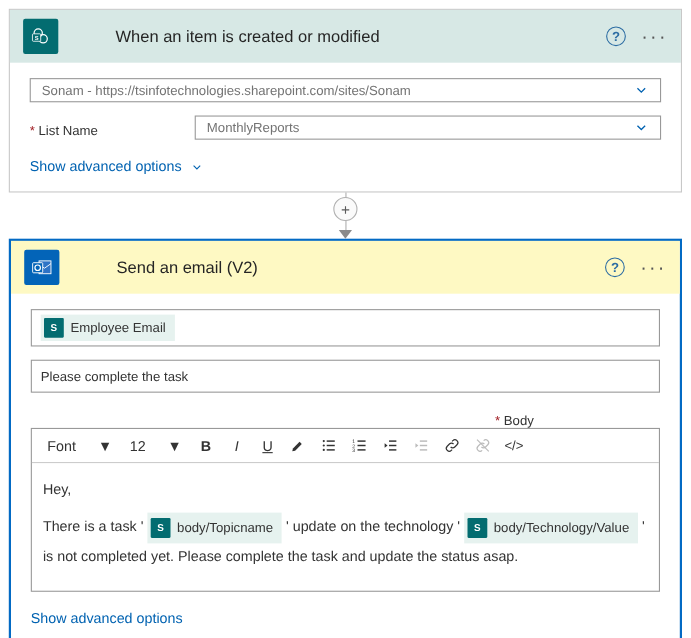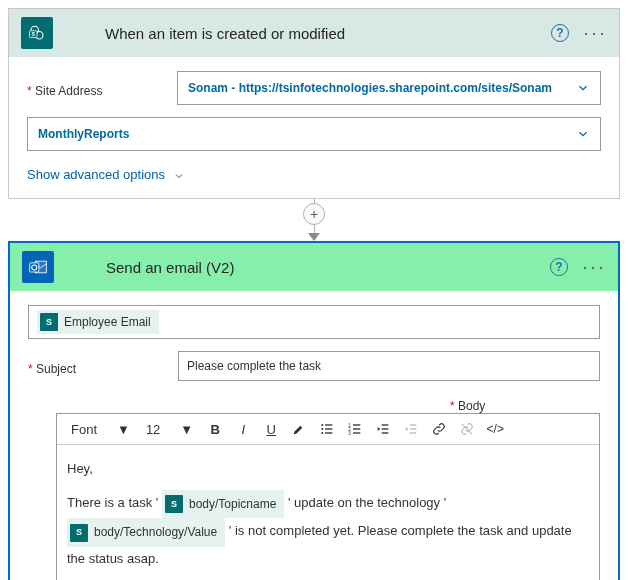--- a/index.html
+++ b/index.html
@@ -17,21 +17,21 @@
     margin-bottom: 0;
   }
   .card.action { border: 2px solid #036AC4; }
   .card-header {
     display: flex;
     align-items: center;
     padding: 8px 12px;
     gap: 12px;
   }
   .card-header.trigger-head { background: #d7e8e5; }
-  .card-header.action-head { background: #86efac; }
+  .card-header.action-head { background: #fef9c3; }
   .conn-icon {
     width: 32px;
     height: 32px;
     border-radius: 2px;
     display:flex;align-items:center;justify-content:center;
     flex-shrink:0;
     color:#fff;font-weight:600;font-size:11px;
   }
   .conn-icon.sp { background: #036c70; }
   .conn-icon.outlook { background: #0364B8; }
@@ -43,23 +43,23 @@
     color:#2d6da3;font-size:12px;font-weight:600;cursor:pointer;
   }
   .ellipsis { color:#555;font-size:18px;letter-spacing:2px;cursor:pointer;line-height:1; }
   .card-body { padding: 14px 18px 16px 18px; }
   .field-row { display:flex; align-items:center; margin-bottom:12px; }
   .field-row.top { align-items:flex-end;flex-direction:column; }
   .field-label { width:150px; font-size:12px; color:#333; padding-top:6px; }
   .req { color:#a4262c; }
   .field-control { flex:1; }
   .dropdown {
-    border:1px solid #999; height:34px; display:flex; align-items:center;
+    border:1px solid #999; height:22px; display:flex; align-items:center;
     padding:0 10px; justify-content:space-between; background:#fff;
-    font-size:12px; color:#0369a1; cursor:pointer;font-weight:bold;
+    font-size:12px; color:#737373; cursor:pointer;
   }
   .chev { color:#0062B1; }
   .textbox {
     border:1px solid #999; min-height:30px; display:flex; align-items:center;
     padding:4px 8px; font-size:12px; flex-wrap:wrap; gap:4px;
   }
   .token {
     display:inline-flex; align-items:center; gap:6px;
     background:#e6f2ef; padding:3px 8px 3px 3px; font-size:12px;
     color:#333;
@@ -81,21 +81,21 @@
   .connector .line { width:1px;flex:1;background:#b0b0b0; }
   .plus-btn {
     position:absolute;top:4px;width:22px;height:22px;border:1px solid #b0b0b0;
     border-radius:50%;background:#fafafa;display:flex;align-items:center;
     justify-content:center;color:#5a5a5a;font-size:14px;cursor:pointer;
   }
   .arrowhead {
     width:0;height:0;border-left:6px solid transparent;border-right:6px solid transparent;
     border-top:8px solid #8a8a8a;margin-top:-1px;
   }
-  .rte-box { border:1px solid #999;margin-left:28px; }
+  .rte-box { border:1px solid #999; }
   .rte-toolbar {
     border-bottom:1px solid #ccc; padding:4px 8px; display:flex; align-items:center;
     gap:4px; font-size:13px;
   }
   .rte-toolbar .sel {
     display:flex;align-items:center;gap:20px;padding:2px 6px;cursor:pointer;
   }
   .rte-toolbar .btn {
     width:24px;height:22px;display:flex;align-items:center;justify-content:center;
     cursor:pointer;color:#333;
@@ -120,33 +120,33 @@
       </svg>
     </div>
     <div class="card-title">When an item is created or modified</div>
     <div class="header-actions">
       <div class="help-icon">?</div>
       <div class="ellipsis">···</div>
     </div>
   </div>
   <div class="card-body">
     <div class="field-row">
-      <div class="field-label"><span class="req">*</span> <span>Site Address</span></div>
       <div class="field-control">
         <div class="dropdown">
           <span>Sonam - https://tsinfotechnologies.sharepoint.com/sites/Sonam</span>
           <span class="chev">
             <svg width="14" height="14" viewBox="0 0 24 24">
                 <path d="M6 9l6 6 6-6" stroke="#0062B1" stroke-width="2" fill="none"></path>
               </svg>
           </span>
         </div>
       </div>
     </div>
     <div class="field-row">
+      <div class="field-label"><span class="req">*</span> <span>List Name</span></div>
       <div class="field-control">
         <div class="dropdown">
           <span>MonthlyReports</span>
           <span class="chev">
             <svg width="14" height="14" viewBox="0 0 24 24">
                 <path d="M6 9l6 6 6-6" stroke="#0062B1" stroke-width="2" fill="none"></path>
               </svg>
           </span>
         </div>
       </div>
@@ -192,21 +192,20 @@
         <div class="textbox">
           <span class="token">
             <span class="tico">S</span>
             <span>Employee Email</span>
           </span>
         </div>
       </div>
     </div>
 
     <div class="field-row">
-      <div class="field-label"><span class="req">*</span> <span>Subject</span></div>
       <div class="field-control">
         <div class="textbox">
           <span>Please complete the task</span>
         </div>
       </div>
     </div>
 
     <div class="field-row top">
       <div class="field-label"><span class="req">*</span> <span>Body</span></div>
       <div class="field-control">

